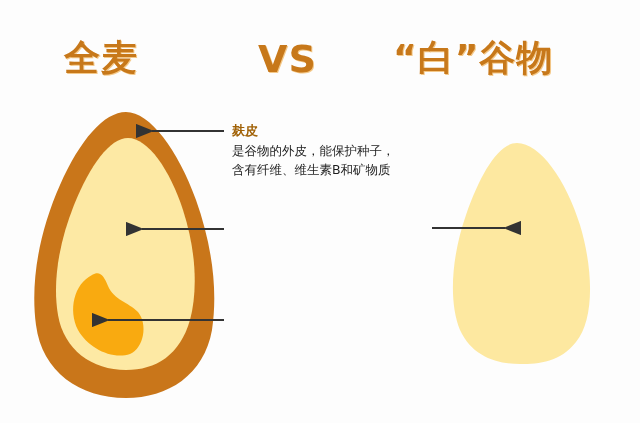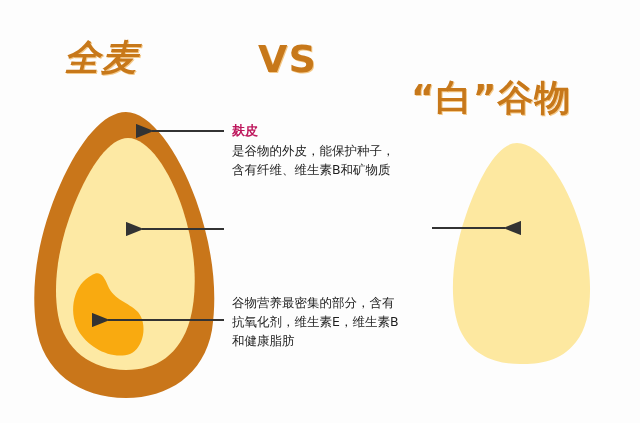--- a/index.html
+++ b/index.html
@@ -1,25 +1,25 @@
 <!DOCTYPE html>
 <html><head>
 <meta charset="utf-8">
 <style>
   html, body { margin:0; padding:0; }
   body { width:640px; height:423px; background:#fdfdfd; position:relative; overflow:hidden;
          font-family:"DejaVu Sans", sans-serif; }
   .title { position:absolute; font-weight:bold; color:#c7781a; font-size:36px; letter-spacing:1px;
            text-shadow: 1px 1px 0 #f4c98a; line-height:1; }
-  #title-left { left:64px; top:40px;font-style:italic; }
+  #title-left { left:64px; top:40px; }
   #title-vs { left:258px; top:40px; font-family:"DejaVu Sans", sans-serif; font-size:38px; }
-  #title-right { left:411px; top:40px;margin-top:40px; }
+  #title-right { left:393px; top:40px; }
   svg.diagram { position:absolute; left:0; top:0; }
   .label-block { position:absolute; left:232px; font-size:12.5px; line-height:19px; color:#1e1e1e; }
-  .label-title { color:#be185d; font-weight:bold; font-size:13px; line-height:16px; margin-bottom:2px; }
+  .label-title { color:#a16207; font-weight:bold; font-size:13px; line-height:16px; margin-bottom:2px; }
   .label-desc { white-space:pre-line; font-weight:normal; }
 </style>
 </head>
 <body>
 
 <div class="title" id="title-left">全麦</div>
 <div class="title" id="title-vs">VS</div>
 <div class="title" id="title-right">“白”谷物</div>
 
 <svg class="diagram" width="640" height="423" viewBox="0 0 640 423">
@@ -46,16 +46,13 @@
 <div class="label-block" style="top:123px;">
   <div class="label-title">麸皮</div>
   <div class="label-desc">是谷物的外皮，能保护种子，
 含有纤维、维生素B和矿物质</div>
 </div>
 
 <div class="label-block" style="top:204px;">
 </div>
 
 <div class="label-block" style="top:293px;">
-  <div class="label-desc">谷物营养最密集的部分，含有
-抗氧化剂，维生素E，维生素B
-和健康脂肪</div>
 </div>
 
 </body></html>

